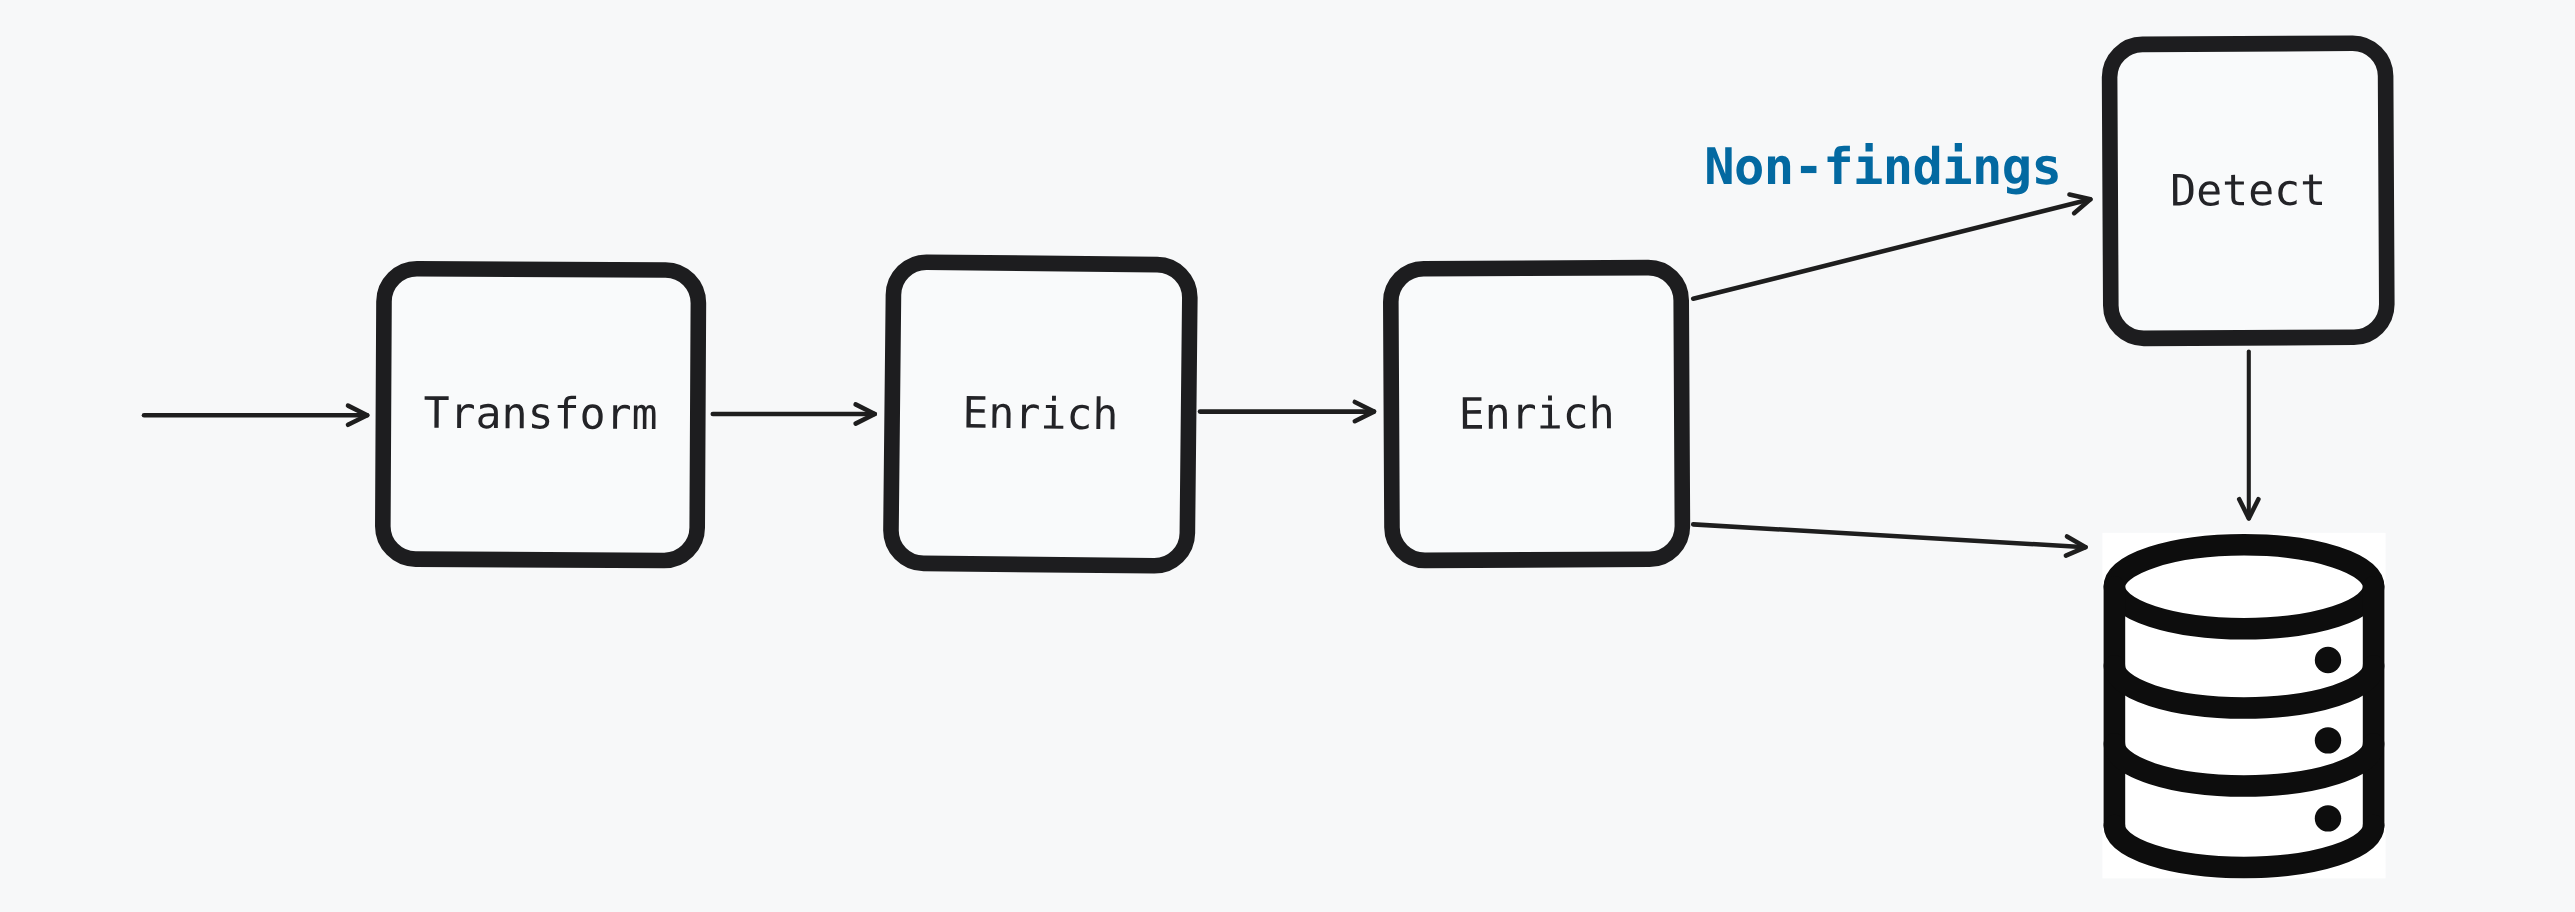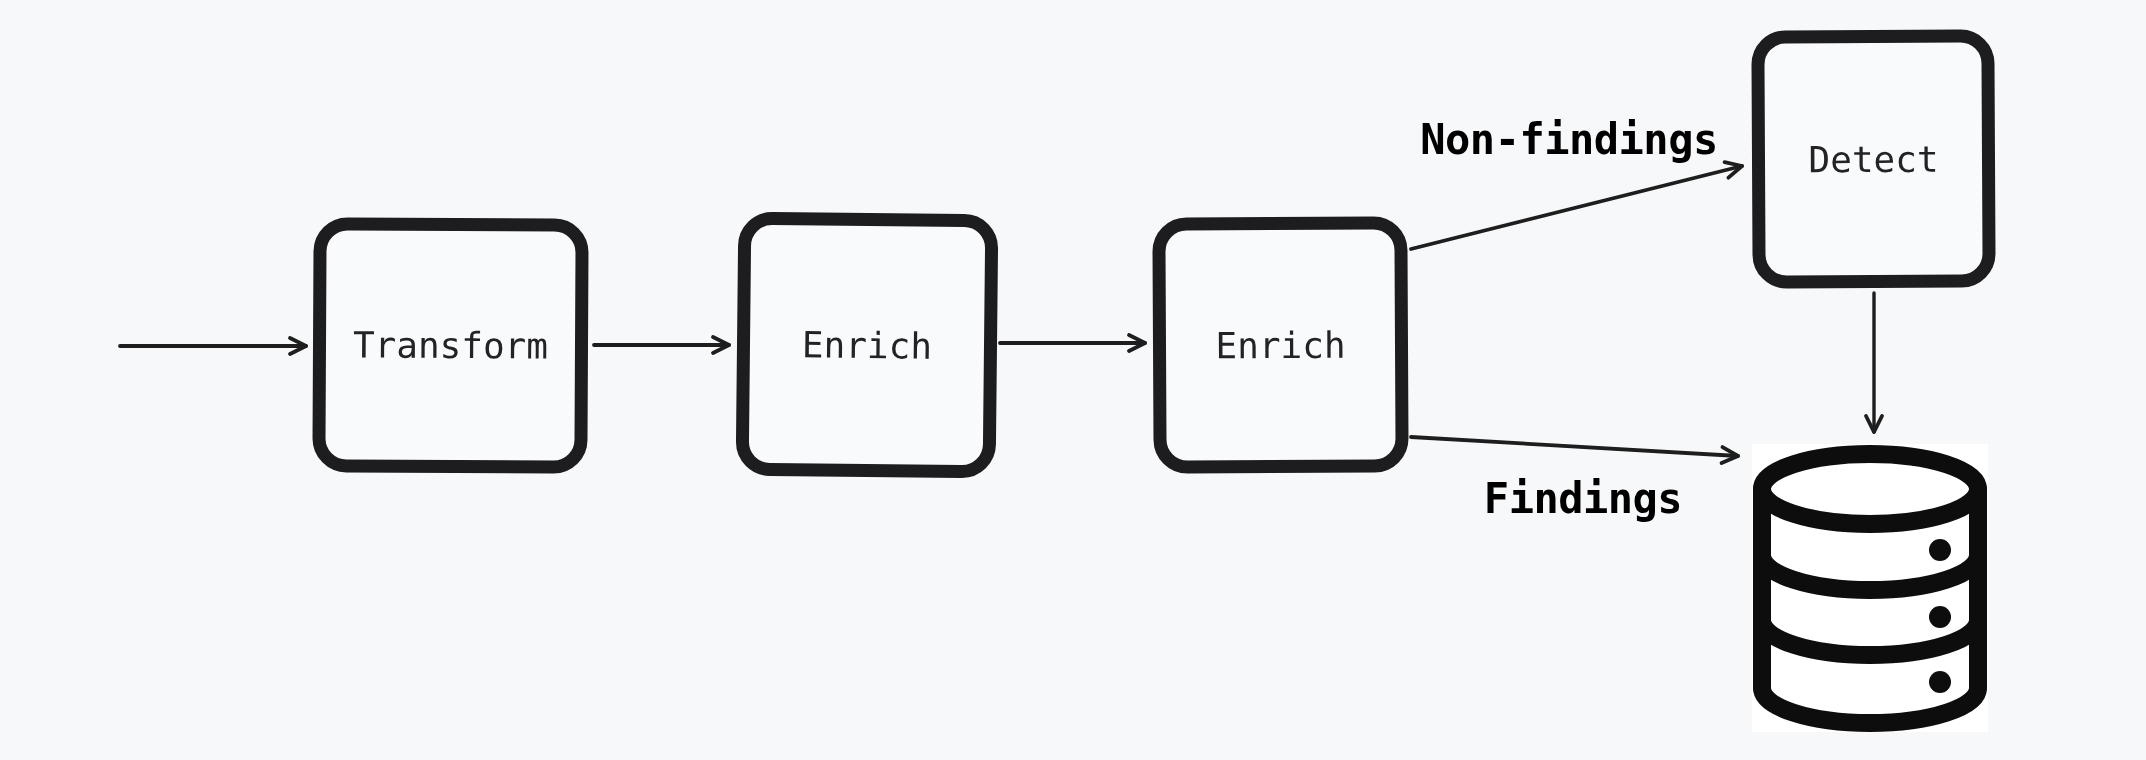--- a/index.html
+++ b/index.html
@@ -46,21 +46,21 @@
   .node-transform { left: 313px; top: 218px; width: 275px; height: 255px; transform: rotate(0.3deg); }
   .node-enrich    { left: 737px; top: 213px; width: 260px; height: 264px; transform: rotate(0.6deg); }
   .node-detect    { left: 1153px; top: 217px; width: 255px; height: 256px; transform: rotate(-0.3deg); }
   .node-filter    { left: 1752px; top: 30px;  width: 243px; height: 258px; transform: rotate(-0.3deg); }
   .edge-label {
     position: absolute;
     transform: translate(-50%, -50%);
     font-size: 42px;
     font-weight: 700;
     letter-spacing: -0.5px;
-    color: #000000;
+    color: #0369a1;
     white-space: nowrap;
   }
   .label-non-findings { left: 1569px; top: 139px; }
   .label-findings     { left: 1583px; top: 498px; }
   .db-node {
     position: absolute;
     left: 1752px;
     top: 444px;
     width: 236px;
     height: 288px;
@@ -102,21 +102,20 @@
   <div class="node node-detect">
     <span class="node-label">Enrich</span>
   </div>
 
   <div class="node node-filter">
     <span class="node-label">Detect</span>
   </div>
 
   <div class="edge-label label-non-findings">Non-findings</div>
 
-  <div class="edge-label label-findings">Findings</div>
 
   <div class="db-node">
     <svg viewBox="0 0 236 288" xmlns="http://www.w3.org/2000/svg" aria-hidden="true">
       <g stroke="#0d0d0d" stroke-width="18" fill="none" stroke-linecap="round">
         <ellipse cx="118" cy="45" rx="108" ry="35"></ellipse>
         <path d="M10,45 L10,244"></path>
         <path d="M226,45 L226,244"></path>
         <path d="M10,111 A108,35 0 0 0 226,111"></path>
         <path d="M10,176 A108,35 0 0 0 226,176"></path>
         <path d="M10,244 A108,35 0 0 0 226,244"></path>

